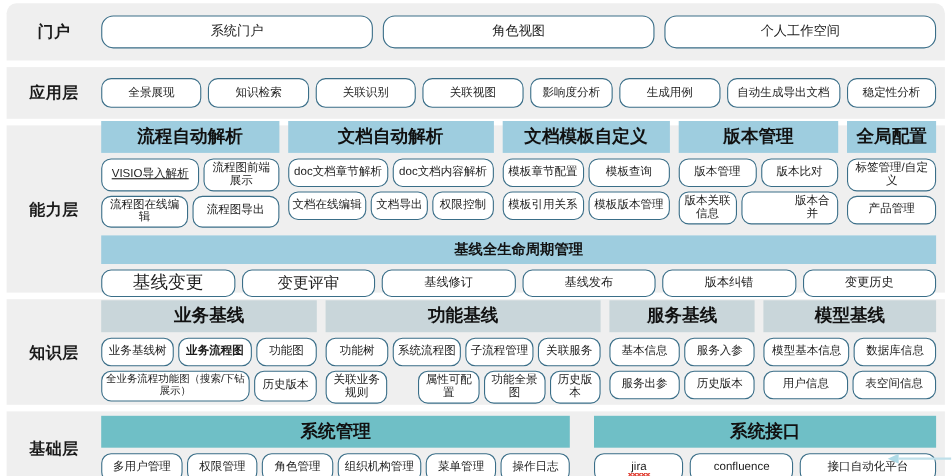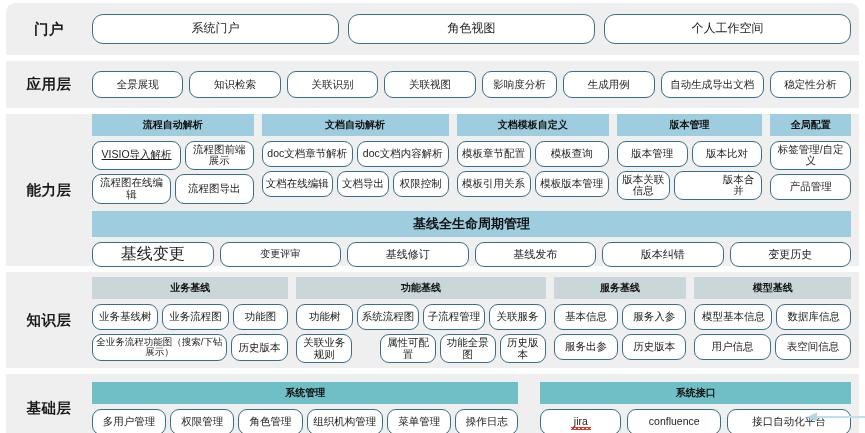--- a/index.html
+++ b/index.html
@@ -72,21 +72,21 @@
     min-height: 24px;
     white-space: normal;
     word-break: break-all;
   }
   .pill.big { font-size: 12px; min-height: 30px; border-radius: 11px; }
   .pill.tall { min-height: 26px; }
 
   
   .chip {
     text-align: center;
-    font-size: 10px;
+    font-size: 16px;
     font-weight: bold;
     color: #111111;
     padding: 4px 2px;
     box-sizing: border-box;
     display: flex;
     align-items: center;
     justify-content: center;
     min-height: 22px;
   }
   .chip.blue { background: #9ecddf; }
@@ -223,41 +223,41 @@
             <div class="pill tall" style="flex:1;">产品管理</div>
           </div>
         </div>
 
       </div>
 
       <div style="margin-top:7px;">
         <div class="chip blue" style="font-size:13px;">基线全生命周期管理</div>
         <div class="life-row" style="margin-top:5px;">
           <div class="pill" style="min-height:25px;font-size:16px;">基线变更</div>
-          <div class="pill" style="min-height:25px;font-size:10px;">变更评审</div>
+          <div class="pill" style="min-height:25px;font-size:14px;">变更评审</div>
           <div class="pill" style="min-height:25px;font-size:11px;">基线修订</div>
           <div class="pill" style="min-height:25px;font-size:11px;">基线发布</div>
           <div class="pill" style="min-height:25px;font-size:11px;">版本纠错</div>
           <div class="pill" style="min-height:25px;font-size:11px;">变更历史</div>
         </div>
       </div>
 
     </div>
   </div>
 
   <div class="layer" style="height:96px;">
     <div class="layer-label">知识层</div>
     <div class="layer-body">
       <div class="row">
 
         <div class="group" style="flex:1.48;">
           <div class="chip gray">业务基线</div>
           <div class="row gap4 mt5">
             <div class="pill tall" style="flex:1;">业务基线树</div>
-            <div class="pill tall" style="flex:1;">业务流程图</div>
+            <div class="pill tall" style="flex:1;font-weight:bold;">业务流程图</div>
             <div class="pill tall" style="flex:0.82;">功能图</div>
           </div>
           <div class="row gap4 mt4">
             <div class="pill tall" style="flex:2.1;font-size:9.5px;">全业务流程功能图（搜索/下钻展示）</div>
             <div class="pill tall" style="flex:0.82;">历史版本</div>
           </div>
         </div>
 
         <div class="group" style="flex:1.88;">
           <div class="chip gray">功能基线</div>

